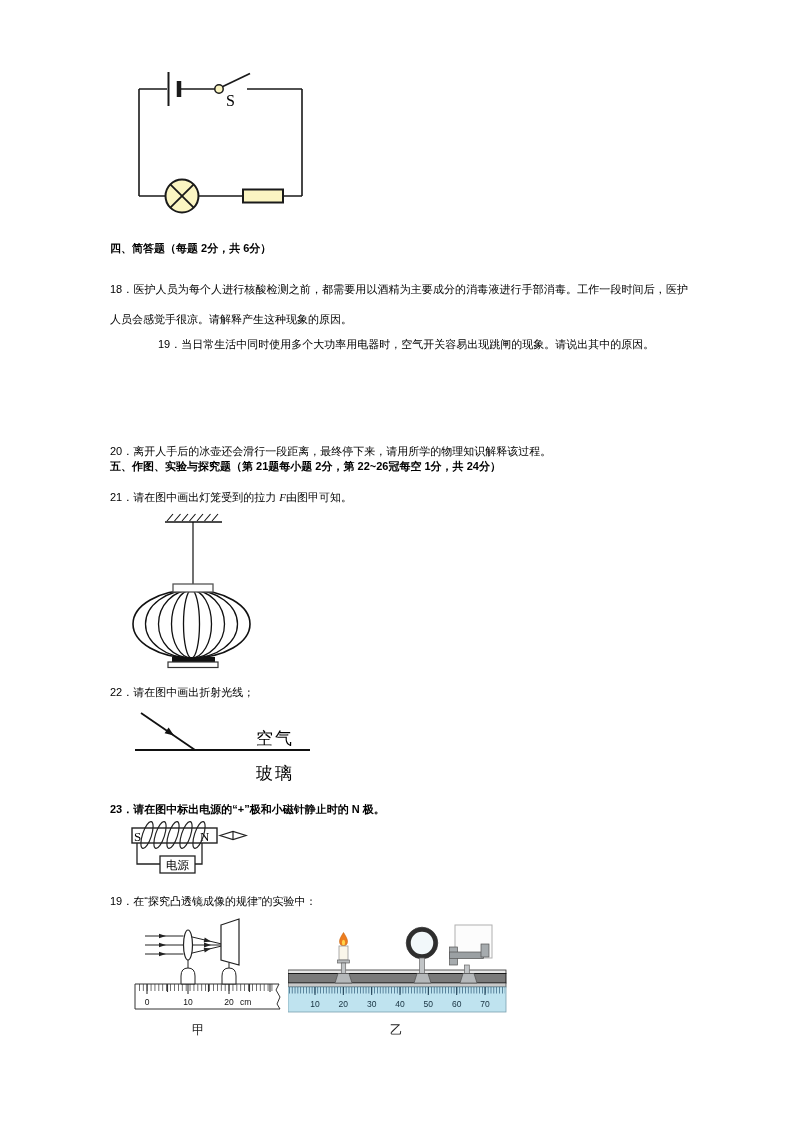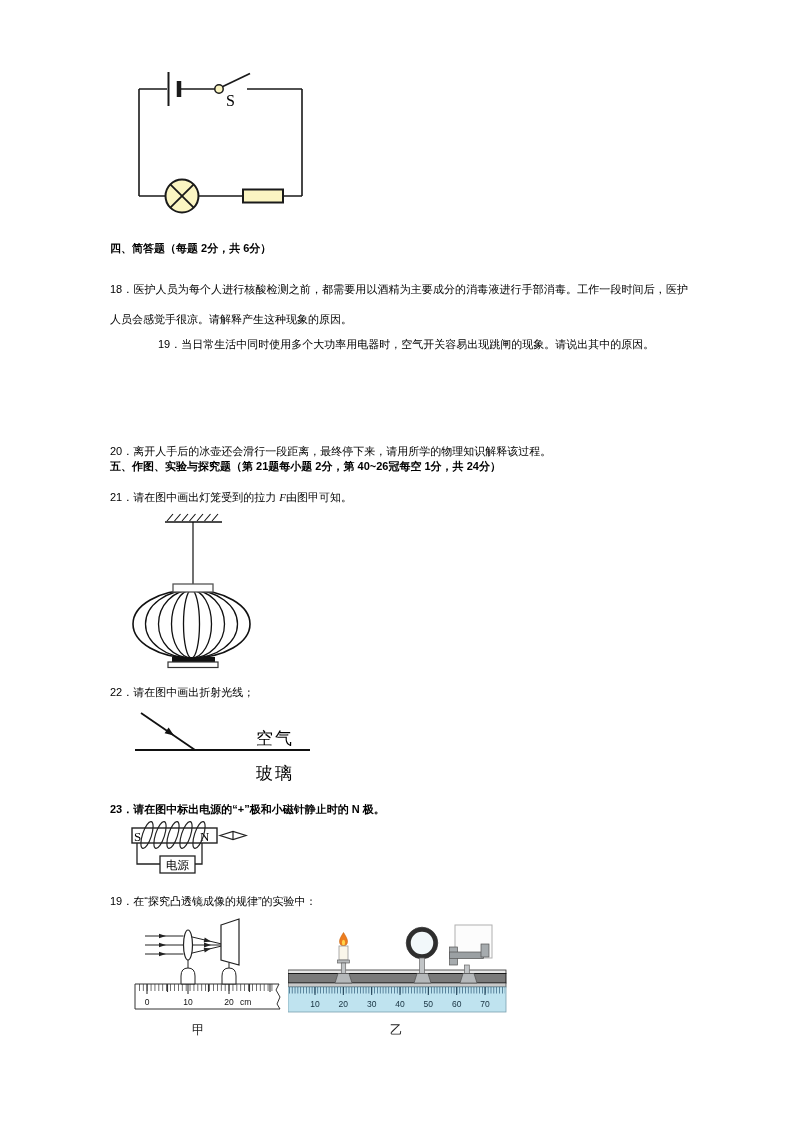--- a/index.html
+++ b/index.html
@@ -47,21 +47,21 @@
   </svg>
 
   <div class="tblock heading" style="top:233px;">四、简答题（每题 2分，共 6分）</div>
 
   <div class="tblock" style="top:274px;">18．医护人员为每个人进行核酸检测之前，都需要用以酒精为主要成分的消毒液进行手部消毒。工作一段时间后，医护人员会感觉手很凉。请解释产生这种现象的原因。</div>
 
   <div class="tblock" style="top:329px;margin-left:48px;">19．当日常生活中同时使用多个大功率用电器时，空气开关容易出现跳闸的现象。请说出其中的原因。</div>
 
   <div class="tblock" style="top:388px;margin-top:48px;">20．离开人手后的冰壶还会滑行一段距离，最终停下来，请用所学的物理知识解释该过程。</div>
 
-  <div class="tblock heading" style="top:451px;">五、作图、实验与探究题（第 21题每小题 2分，第 40~26冠每空 1分，共 24分）</div>
+  <div class="tblock heading" style="top:451px;">五、作图、实验与探究题（第 21题每小题 2分，第 22~26冠每空 1分，共 24分）</div>
 
   <div class="tblock" style="top:482px; white-space:nowrap;">
     <span>21．请在图中画出灯笼受到的拉力 </span><span class="force-symbol">F</span><span>由图甲可知。</span>
   </div>
 
   <svg class="fig" style="left:125px; top:512px;" width="145" height="160" viewBox="0 0 145 160">
     <g stroke="#111" fill="none">
       <path d="M40,10 H97" stroke-width="1.6"></path>
       <path d="M42,9 l6,-7 M49.5,9 l6,-7 M57,9 l6,-7 M64.5,9 l6,-7 M72,9 l6,-7 M79.5,9 l6,-7 M87,9 l6,-7" stroke-width="1.1"></path>
     </g>

